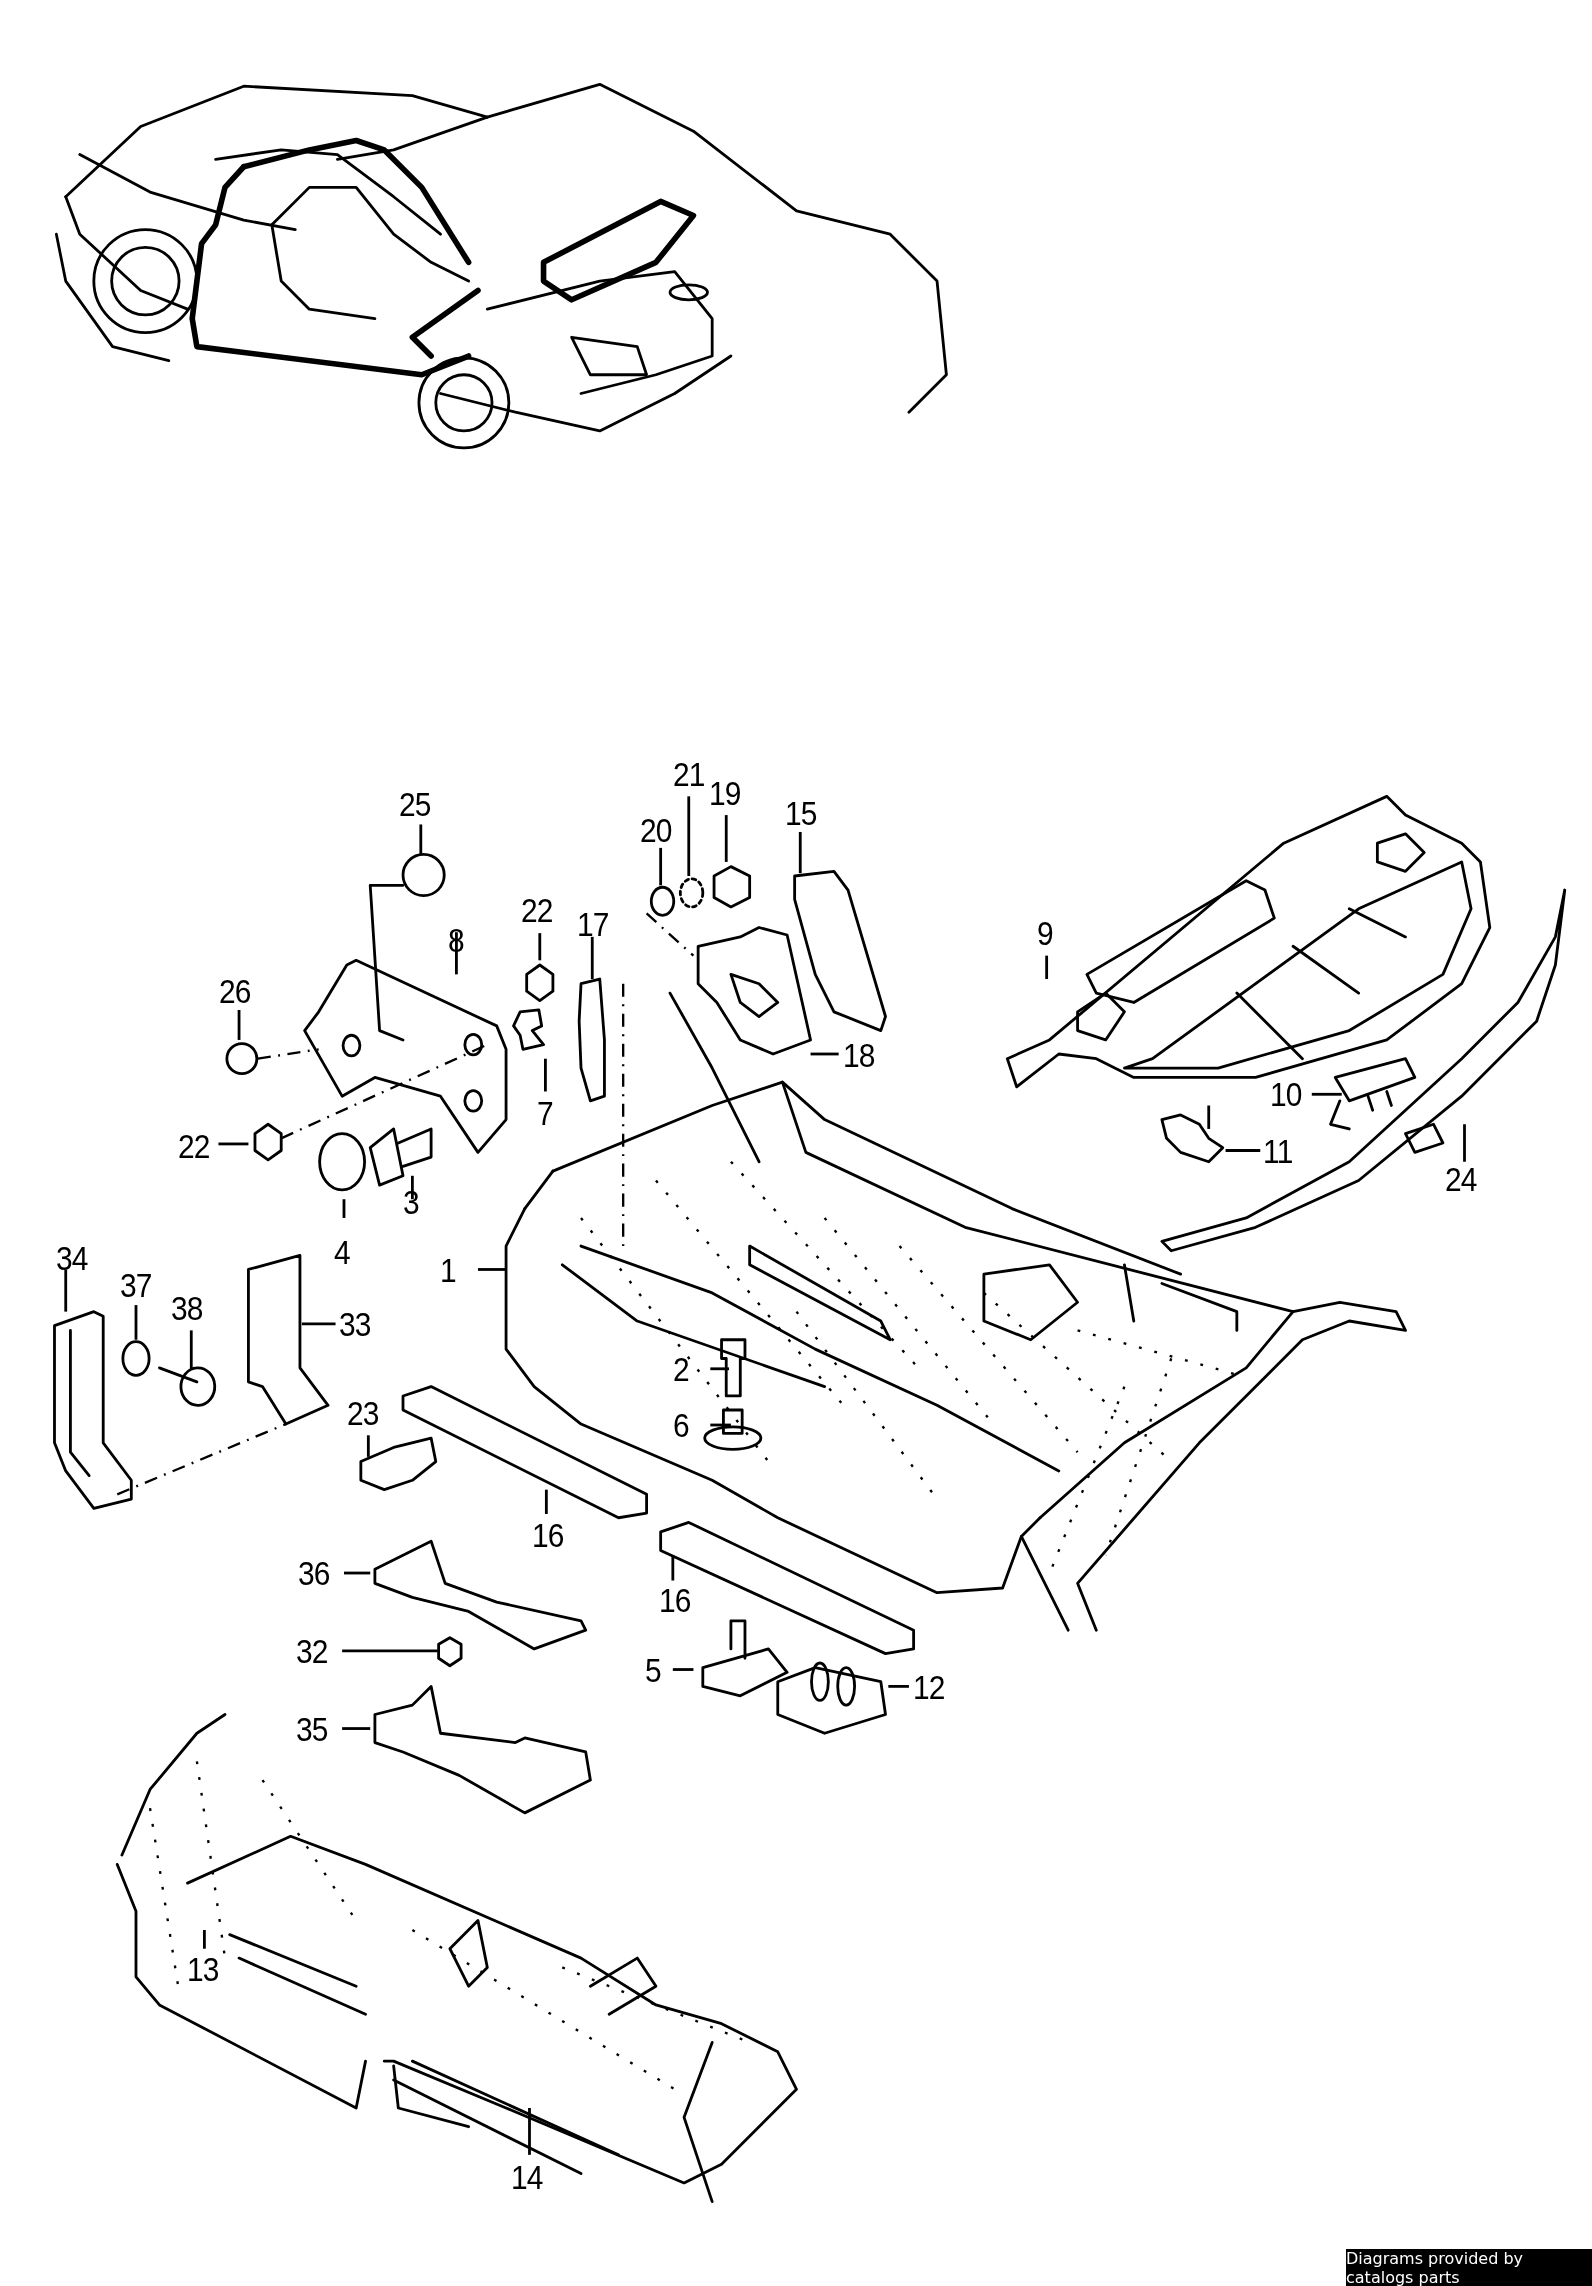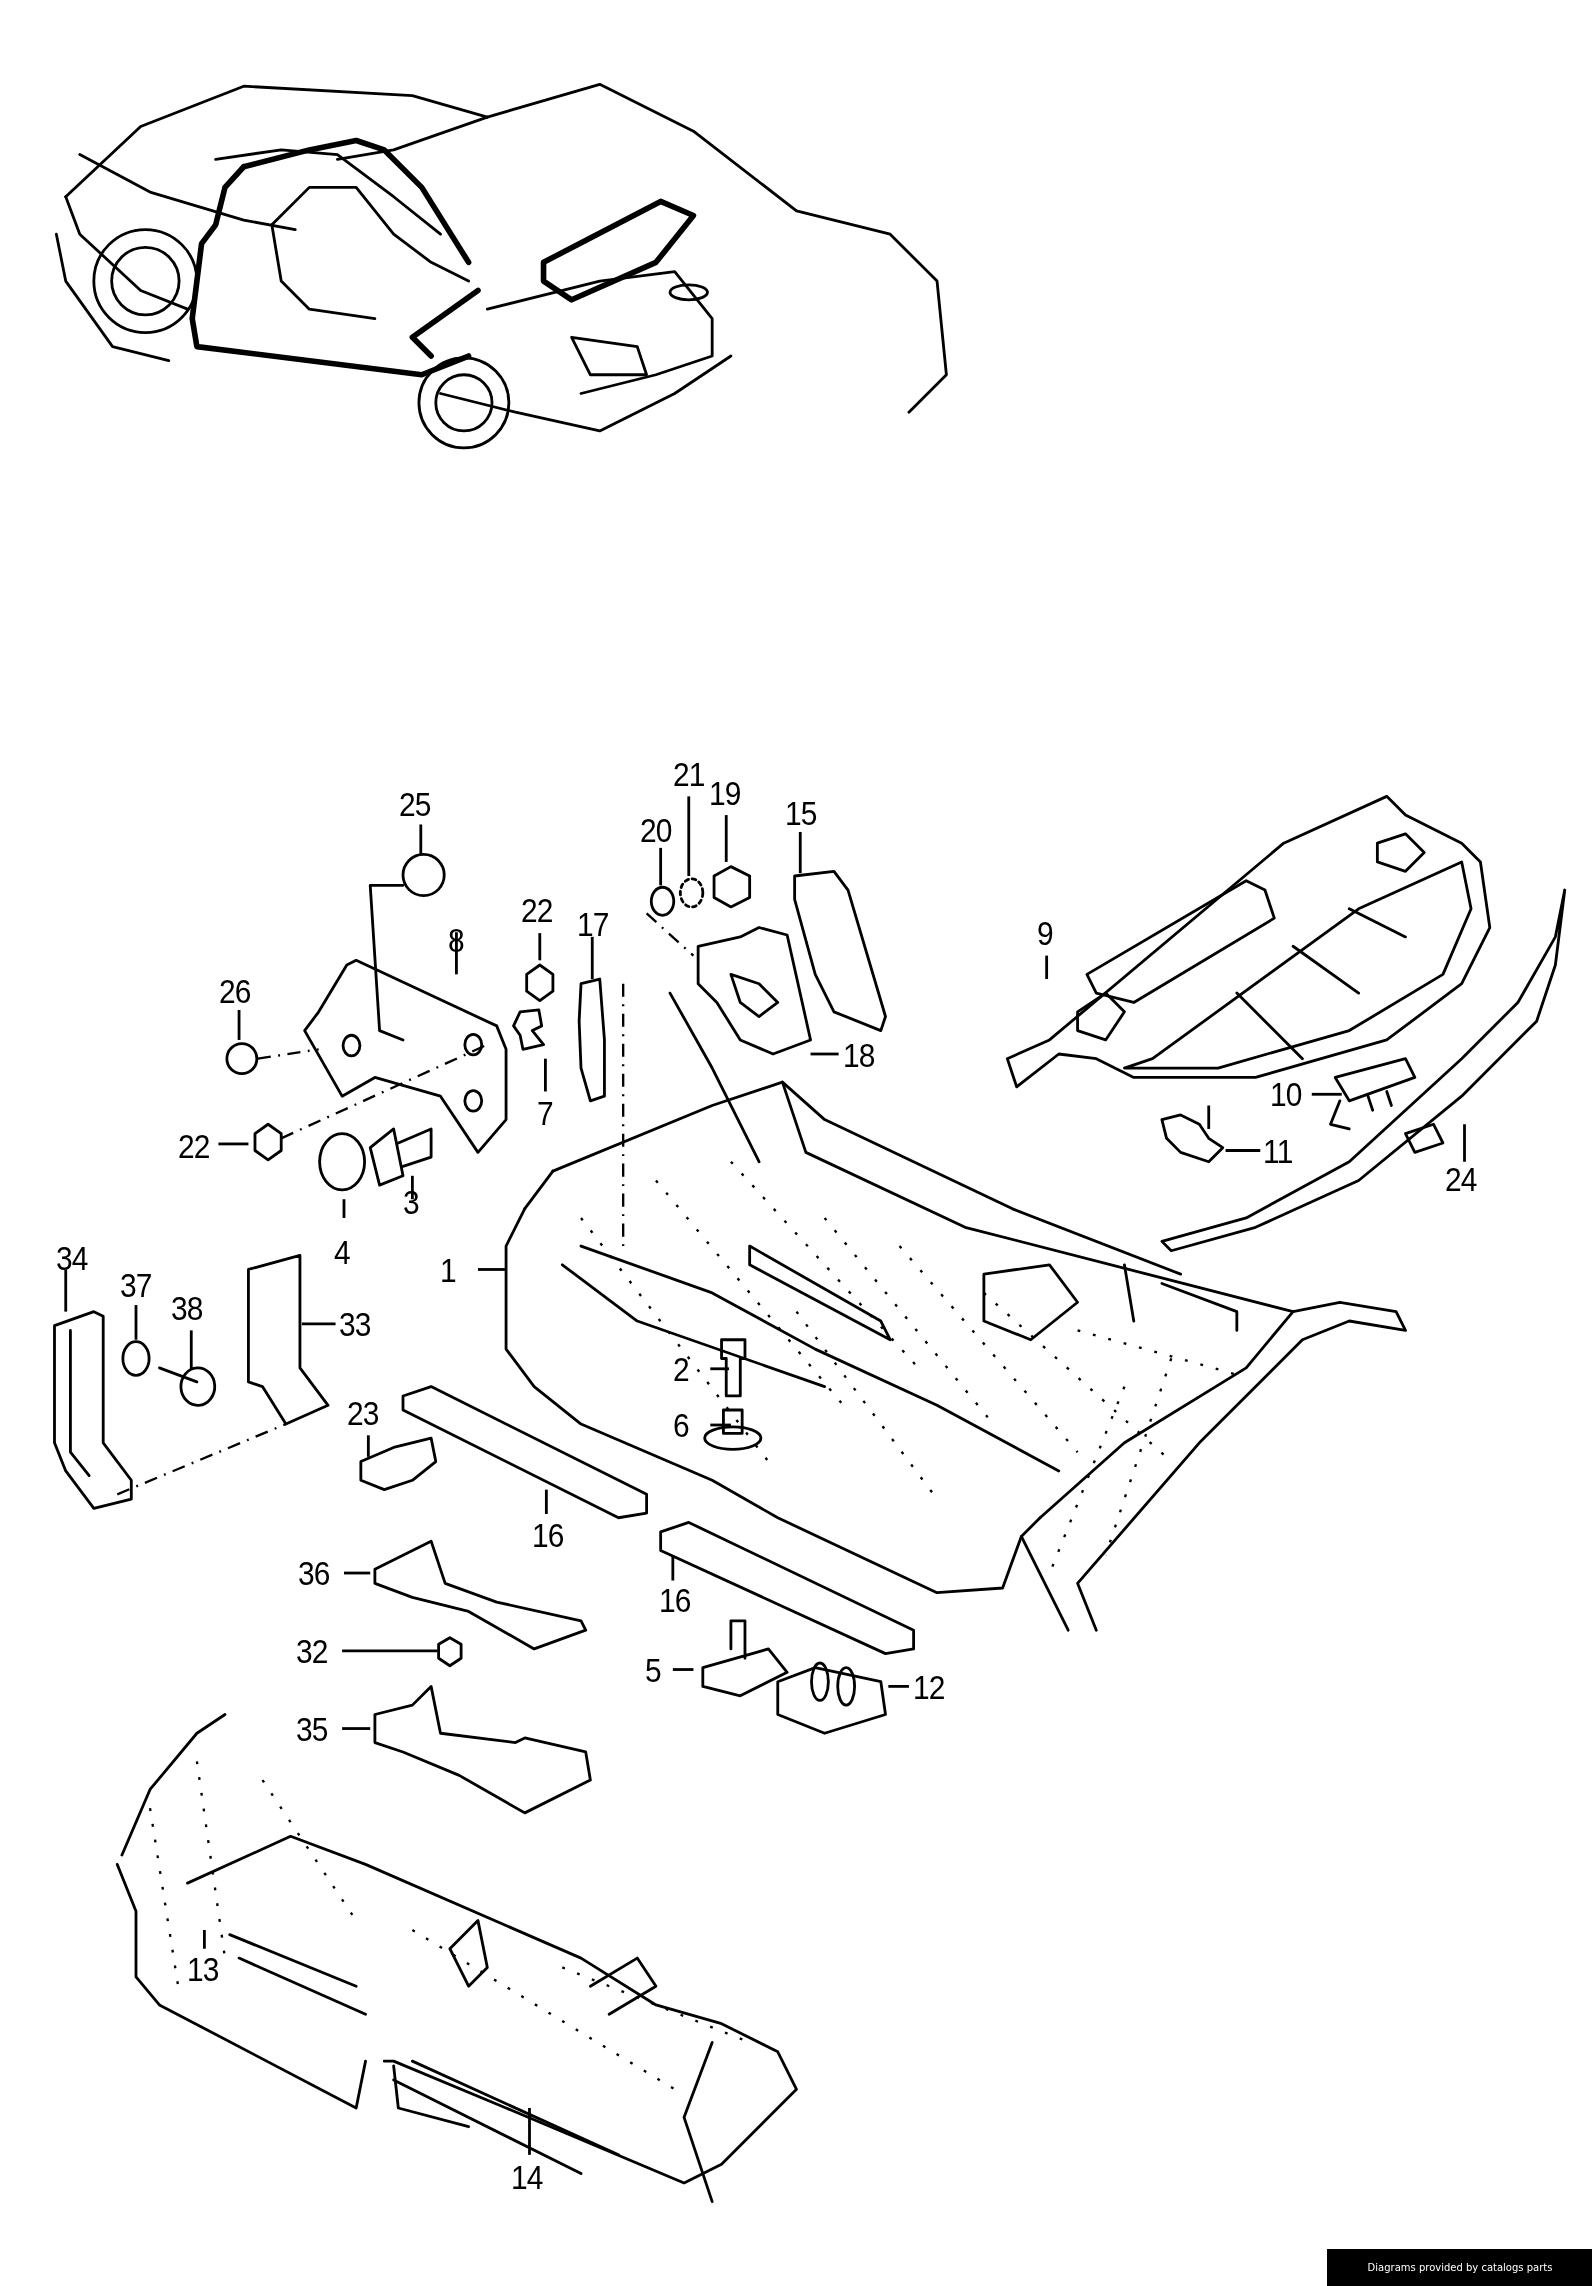--- a/index.html
+++ b/index.html
@@ -4,21 +4,21 @@
 <style>
   html,body{margin:0;padding:0;background:#ffffff;}
   body{width:1593px;height:2286px;position:relative;overflow:hidden;font-family:"Liberation Sans","DejaVu Sans",sans-serif;}
   #diagram{position:absolute;left:0;top:0;width:1593px;height:2286px;}
   #diagram .ln{fill:none;stroke:#000;stroke-width:3;stroke-linecap:round;stroke-linejoin:round;}
   #diagram .thick{fill:none;stroke:#000;stroke-width:6;stroke-linecap:round;stroke-linejoin:round;}
   #diagram .dash{fill:none;stroke:#000;stroke-width:2.5;stroke-dasharray:14 8 2 8;}
   #diagram .dots{fill:none;stroke:#000;stroke-width:2.5;stroke-dasharray:3 14;}
   #diagram .lead{stroke:#000;stroke-width:3;}
   .callout{position:absolute;font-family:"Liberation Sans",sans-serif;font-size:34px;color:#000;line-height:1;letter-spacing:-0.9px;transform:scaleX(0.88);transform-origin:left top;}
-  .credit{position:absolute;right:0;bottom:0;width:266px;height:37px;background:#000;color:#fff;font-family:"DejaVu Sans",sans-serif;font-size:10px;display:flex;align-items:center;justify-content:center;}
+  .credit{position:absolute;right:0;bottom:0;width:247px;height:37px;background:#000;color:#fff;font-family:"DejaVu Sans",sans-serif;font-size:16px;display:flex;align-items:center;justify-content:center;}
 </style>
 </head>
 <body>
 
 <svg id="diagram" viewBox="0 0 1700 2440">
 
   <g>
     <path class="ln" d="M70 210 L150 135 L260 92 L440 102 L520 125"></path>
     <path class="ln" d="M70 210 L85 250 L150 310 L200 330"></path>
     <path class="ln" d="M85 165 L160 205 L260 235 L315 245"></path>

